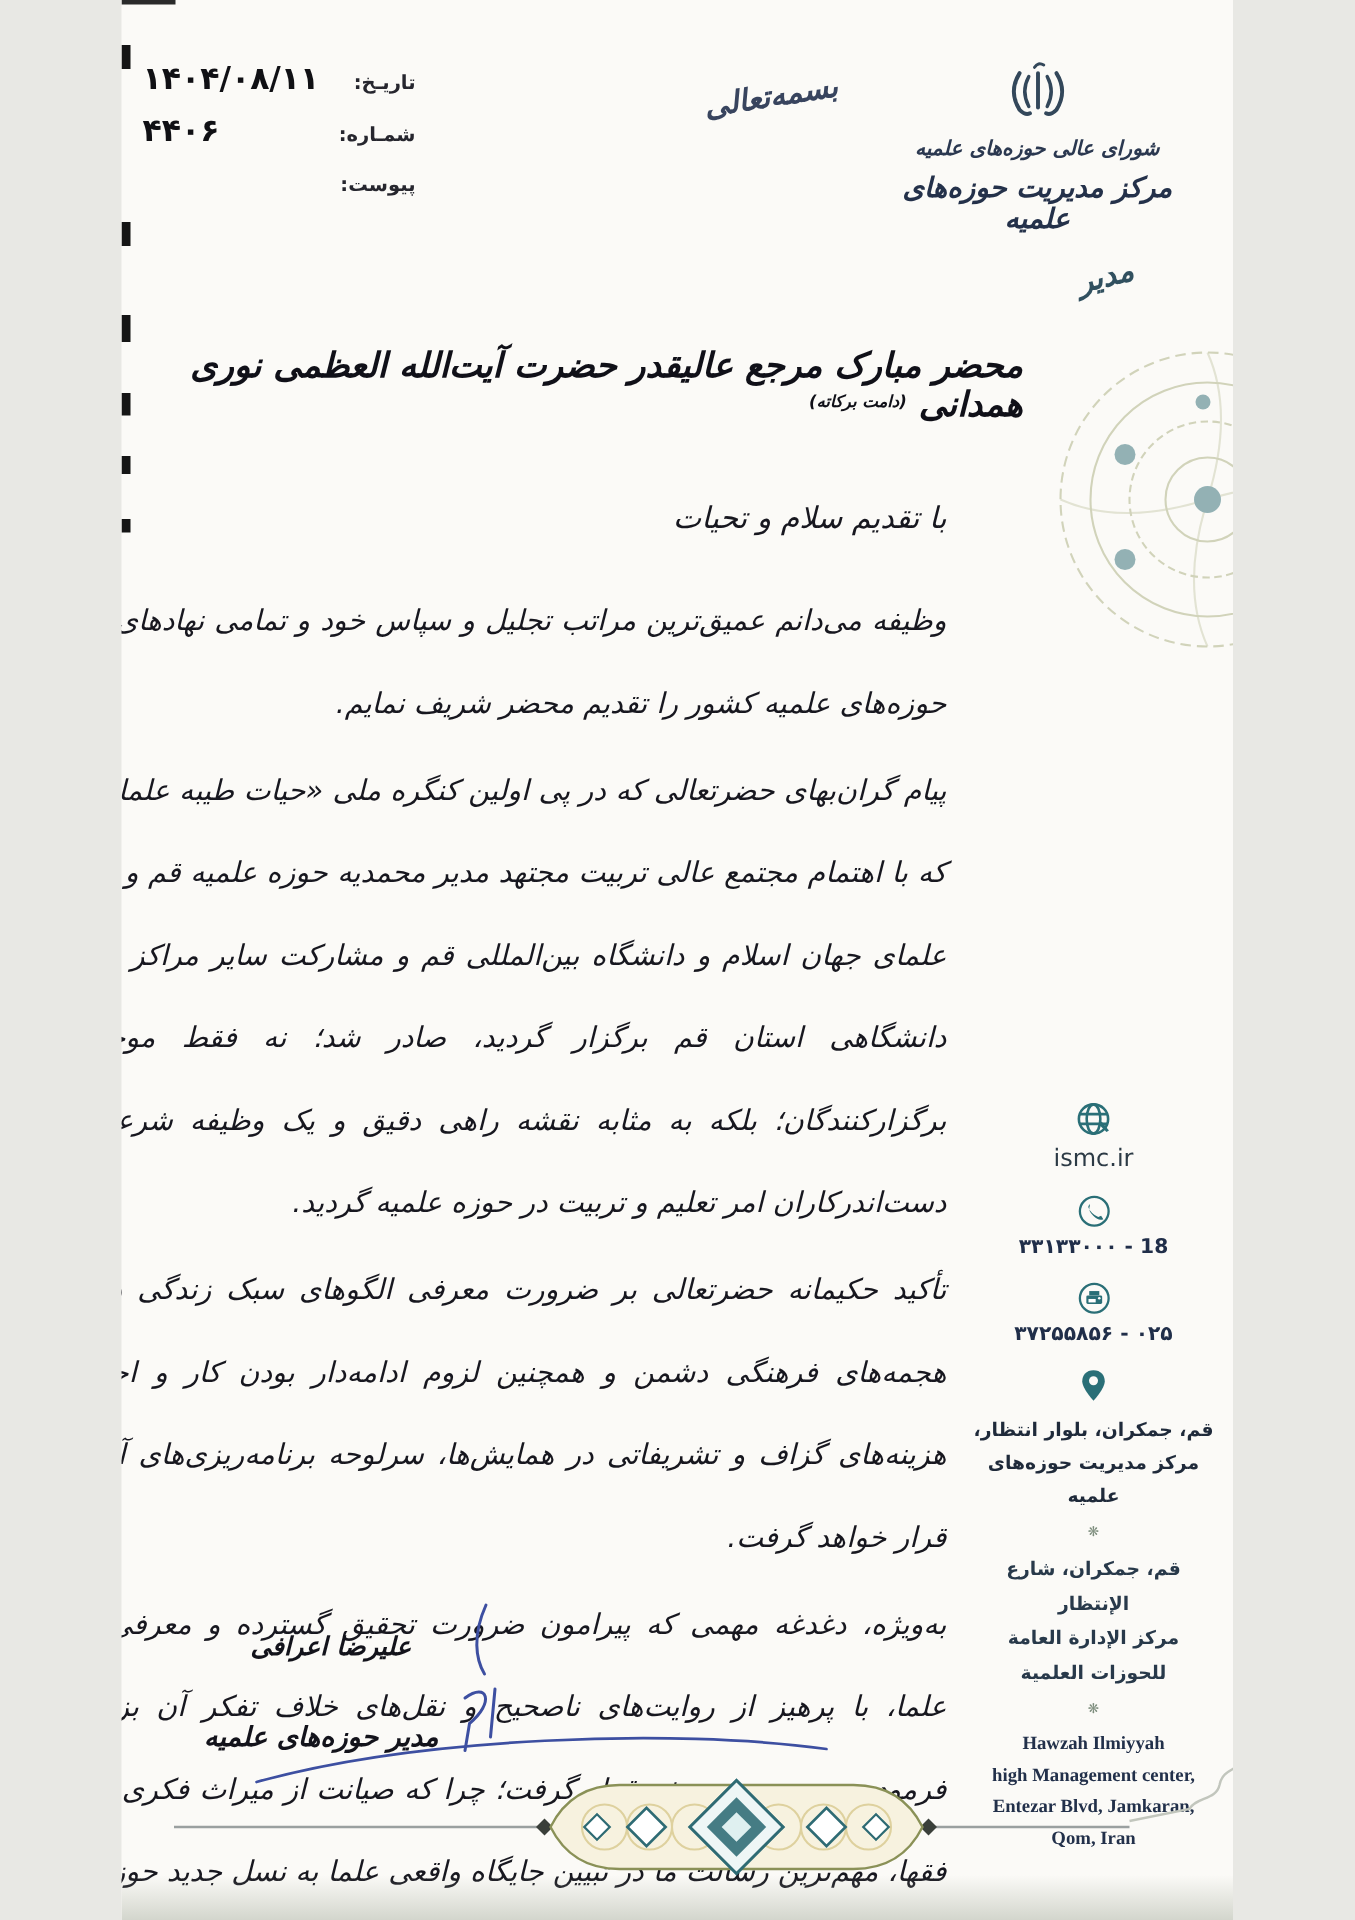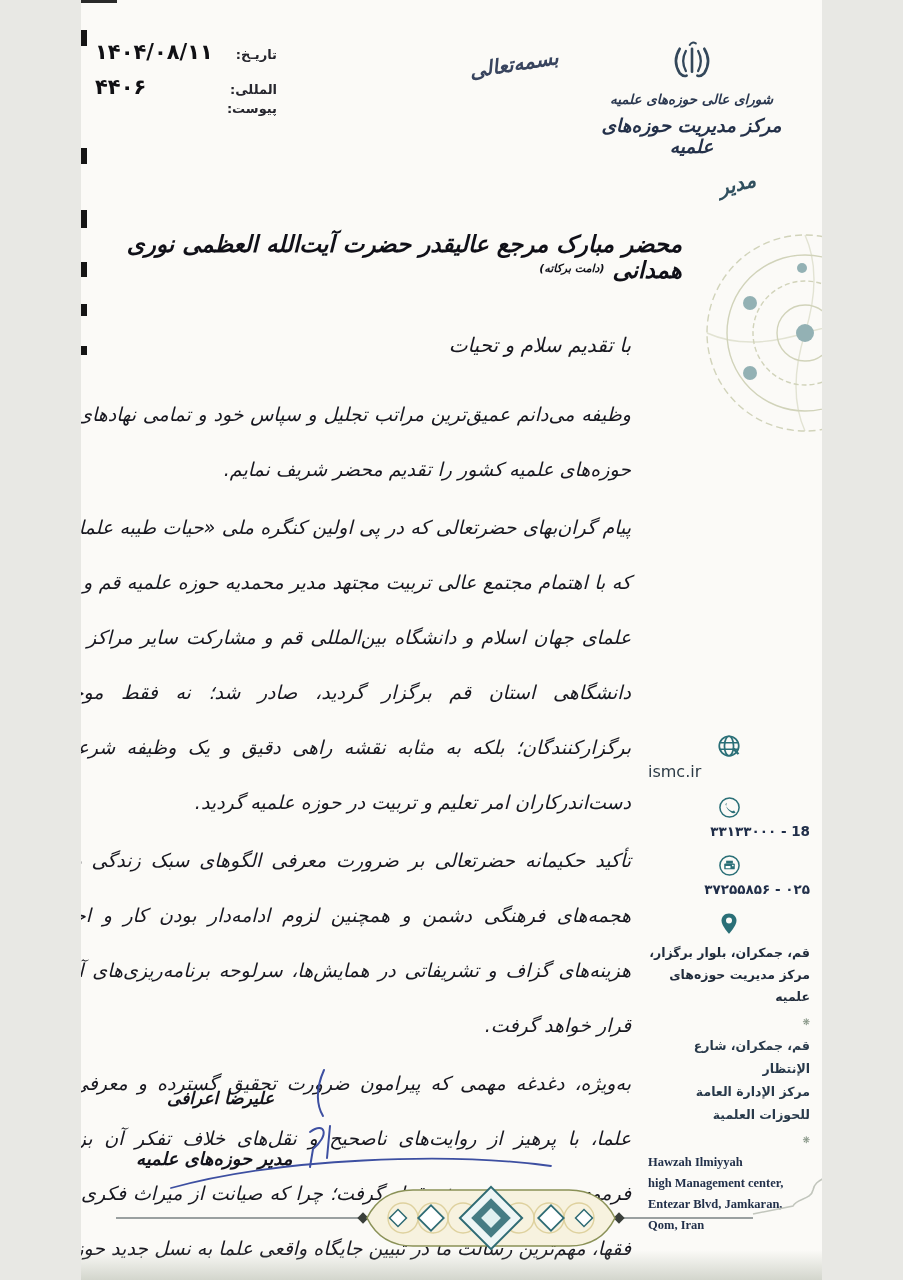--- a/index.html
+++ b/index.html
@@ -12,21 +12,21 @@
   .edge-mark{position:absolute; left:0; width:6px; background:#151515;}
   .top-sliver{position:absolute; top:0; left:0; width:36px; height:3px; background:#2a2a2a;}
   .bottom-band{position:absolute; left:0; bottom:0; width:100%; height:30px;
     background:linear-gradient(to bottom, rgba(186,191,179,0), rgba(178,184,170,.55));}
   .paper-curve{position:absolute; left:0; top:1130; width:903px; height:120px;}
   
   .meta-block{position:absolute; left:14px; top:40px; width:182px;}
   .meta-row{display:flex; justify-content:space-between; align-items:baseline; direction:ltr;}
   .meta-label{font-size:13px; font-weight:bold; color:#26262e; direction:rtl;}
   .meta-value{font-size:21px; font-weight:bold; color:#101014; letter-spacing:1px; direction:rtl;}
-  .row1{margin-bottom:11px;} .row2{margin-bottom:2px;gap:14px;}
+  .row1{margin-bottom:11px;} .row2{margin-bottom:17px;gap:14px;}
   
   .besmele{position:absolute; left:388px; top:52px; font-style:italic; font-weight:bold;
     font-size:20px; color:#38445e; transform:rotate(-9deg); direction:rtl;}
   
   .org{position:absolute; right:18px; top:38px; width:225px; text-align:center; direction:rtl;}
   .org .emblem{display:block; margin:0 auto;}
   .org-l1{font-size:13.5px; font-weight:bold; font-style:italic; color:#2b3850; margin-top:7px;text-align:center;}
   .org-l2{font-size:18.5px; font-weight:bold; font-style:italic; color:#24314a; margin-top:8px;}
   .side-title{position:absolute; right:66px; top:172px; font-size:20px; font-weight:bold;
     font-style:italic; color:#31505f; transform:rotate(-14deg); direction:rtl;}
@@ -40,21 +40,21 @@
   .salutation{text-align:right; line-height:36px; margin-bottom:24px; font-size:20px;}
   .body-text p{margin:0 0 3px; text-align:justify; line-height:55px;}
   
   .sig-name{position:absolute; left:86px; top:1088px; direction:rtl; font-style:italic;
     font-weight:bold; font-size:17px; color:#13131b;}
   .sig-title{position:absolute; left:55px; top:1148px; direction:rtl; font-style:italic;
     font-weight:bold; font-size:18px; color:#13131b;}
   .sig-squiggle{position:absolute; left:205px; top:1062px;}
   .sig-swoosh{position:absolute; left:78px; top:1150px;}
   
-  .sidebar{position:absolute; right:12px; top:733px; width:162px; direction:rtl;}
+  .sidebar{position:absolute; right:12px; top:733px; width:162px; text-align:center; direction:rtl;}
   .sb-icon{display:block; margin:0 auto;}
   .sb-web{font-size:16px; color:#2c3a45; direction:ltr; margin-top:3px; font-style:normal;}
   .sb-num{font-size:13.5px; font-weight:bold; color:#202e49; margin-top:4px;}
   .sb-gap{margin-top:15px;}
   .sb-fa{font-size:12.5px; font-weight:bold; color:#1f2a3a; line-height:22px; margin-top:6px;}
   .sb-ar{font-size:12.5px; font-weight:bold; color:#28394a; line-height:23px;}
   .sb-en{font-family:"Liberation Serif", serif; font-size:12.5px; color:#22304a;
     line-height:21px; direction:ltr; font-weight:bold;}
   .sb-sep{font-size:9px; color:#7d8d7d; margin:9px 0 7px;}
   
@@ -73,21 +73,21 @@
   <div class="edge-mark" style="top:304px;height:12px;"></div>
   <div class="edge-mark" style="top:346px;height:9px;"></div>
 
   <div class="meta-block">
     <div class="meta-row row1">
       <span class="meta-value">۱۴۰۴/۰۸/۱۱</span>
       <span class="meta-label">تاریـخ:</span>
     </div>
     <div class="meta-row row2">
       <span class="meta-value">۴۴۰۶</span>
-      <span class="meta-label">المللی:</span>
+      <span class="meta-label">شمـاره:</span>
     </div>
     <div class="meta-row">
       <span class="meta-value"></span>
       <span class="meta-label">پیوست:</span>
     </div>
   </div>
 
   <div class="besmele">بسمه‌تعالی</div>
 
   <div class="org">
@@ -181,21 +181,21 @@
       <circle cx="15.5" cy="12" r="0.9" fill="#fff"></circle>
       <rect x="8" y="12.5" width="5" height="2.4" fill="#fff"></rect>
     </svg>
     <div class="sb-num">۰۲۵ - ۳۷۲۵۵۸۵۶</div>
 
     <svg class="sb-icon sb-gap" width="20" height="24" viewBox="0 0 20 24">
       <path d="M10,1.5 C5.2,1.5 2.5,4.8 2.5,8.8 c0,5 7.5,13 7.5,13 s7.5,-8 7.5,-13 C17.5,4.8 14.8,1.5 10,1.5 z" fill="#2a6f77"></path>
       <circle cx="10" cy="8.5" r="3" fill="#fbfaf7"></circle>
     </svg>
     <div class="sb-fa">
-      <div>قم، جمکران، بلوار برگزار،</div>
+      <div>قم، جمکران، بلوار انتظار،</div>
       <div>مرکز مدیریت حوزه‌های علمیه</div>
     </div>
 
     <div class="sb-sep">❋</div>
 
     <div class="sb-ar">
       <div>قم، جمکران، شارع الإنتظار</div>
       <div>مرکز الإدارة العامة</div>
       <div>للحوزات العلمیة</div>
     </div>

